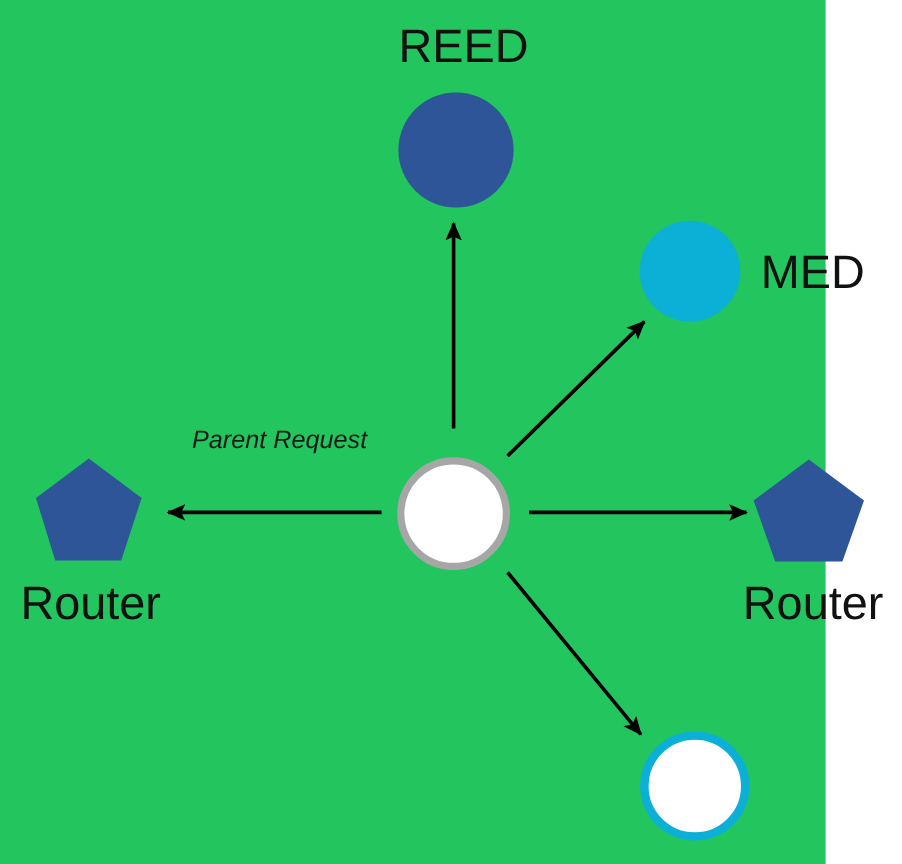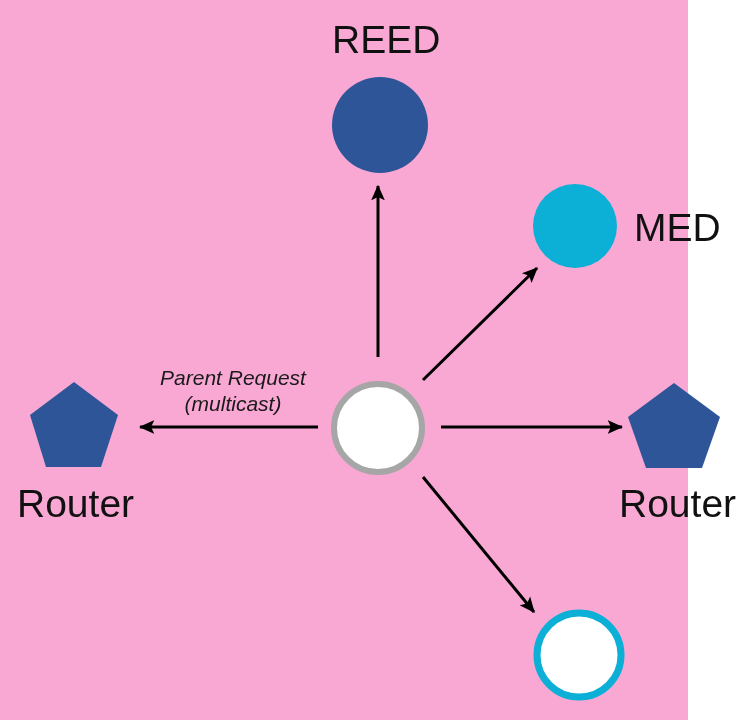--- a/index.html
+++ b/index.html
@@ -11,21 +11,21 @@
   body {
     width: 752px;
     height: 720px;
     font-family: "Liberation Sans", sans-serif;
     overflow: hidden;
   }
   #diagram-root {
     position: relative;
     width: 688px;
     height: 720px;
-    background: #f9a8d4;
+    background: #22c55e;
   }
   svg.diagram-canvas {
     position: absolute;
     top: 0;
     left: 0;
     width: 752px;
     height: 720px;
     display: block;
   }
   .node-label {
@@ -91,18 +91,17 @@
 
   <div class="node-label" style="left:332px; top:20px;">REED</div>
 
   <div class="node-label" style="left:634px; top:208px;">MED</div>
 
   <div class="node-label" style="left:619px; top:484px;">Router</div>
 
 
   <div class="node-label" style="left:17px; top:484px;">Router</div>
 
-  <div class="edge-label" style="left:143px; top:365px; width:180px;">
+  <div class="edge-label" style="left:143px; top:354px; width:180px;">
     <span class="edge-label-line">Parent Request</span>
-    <span class="edge-label-line">(multicast)</span>
   </div>
 
 </div>
 
 </body></html>

